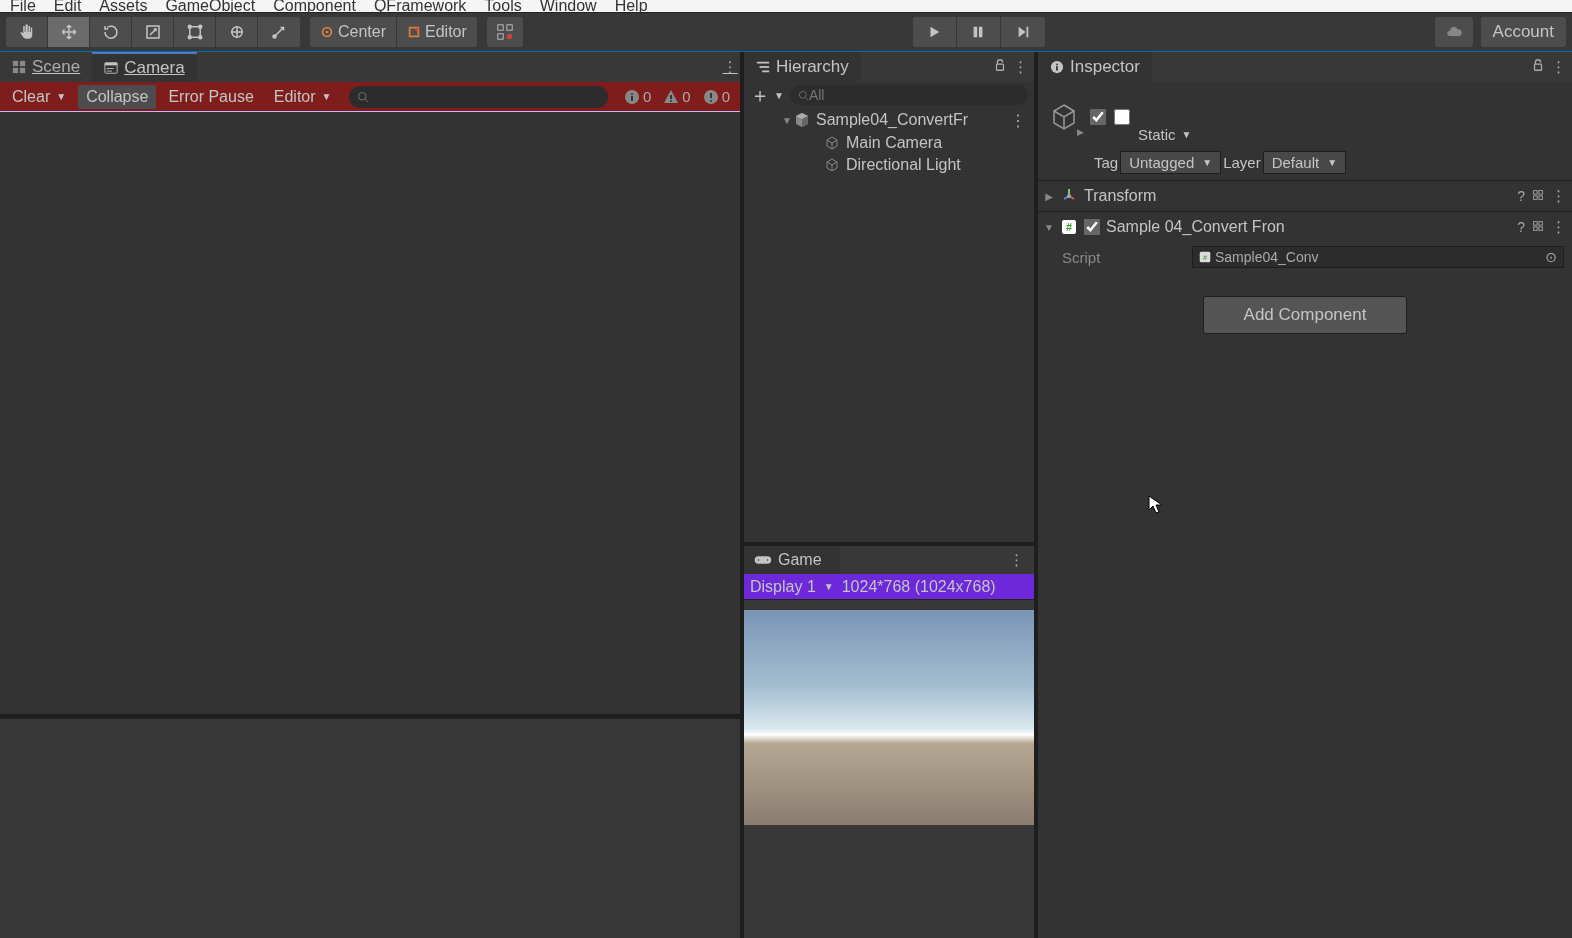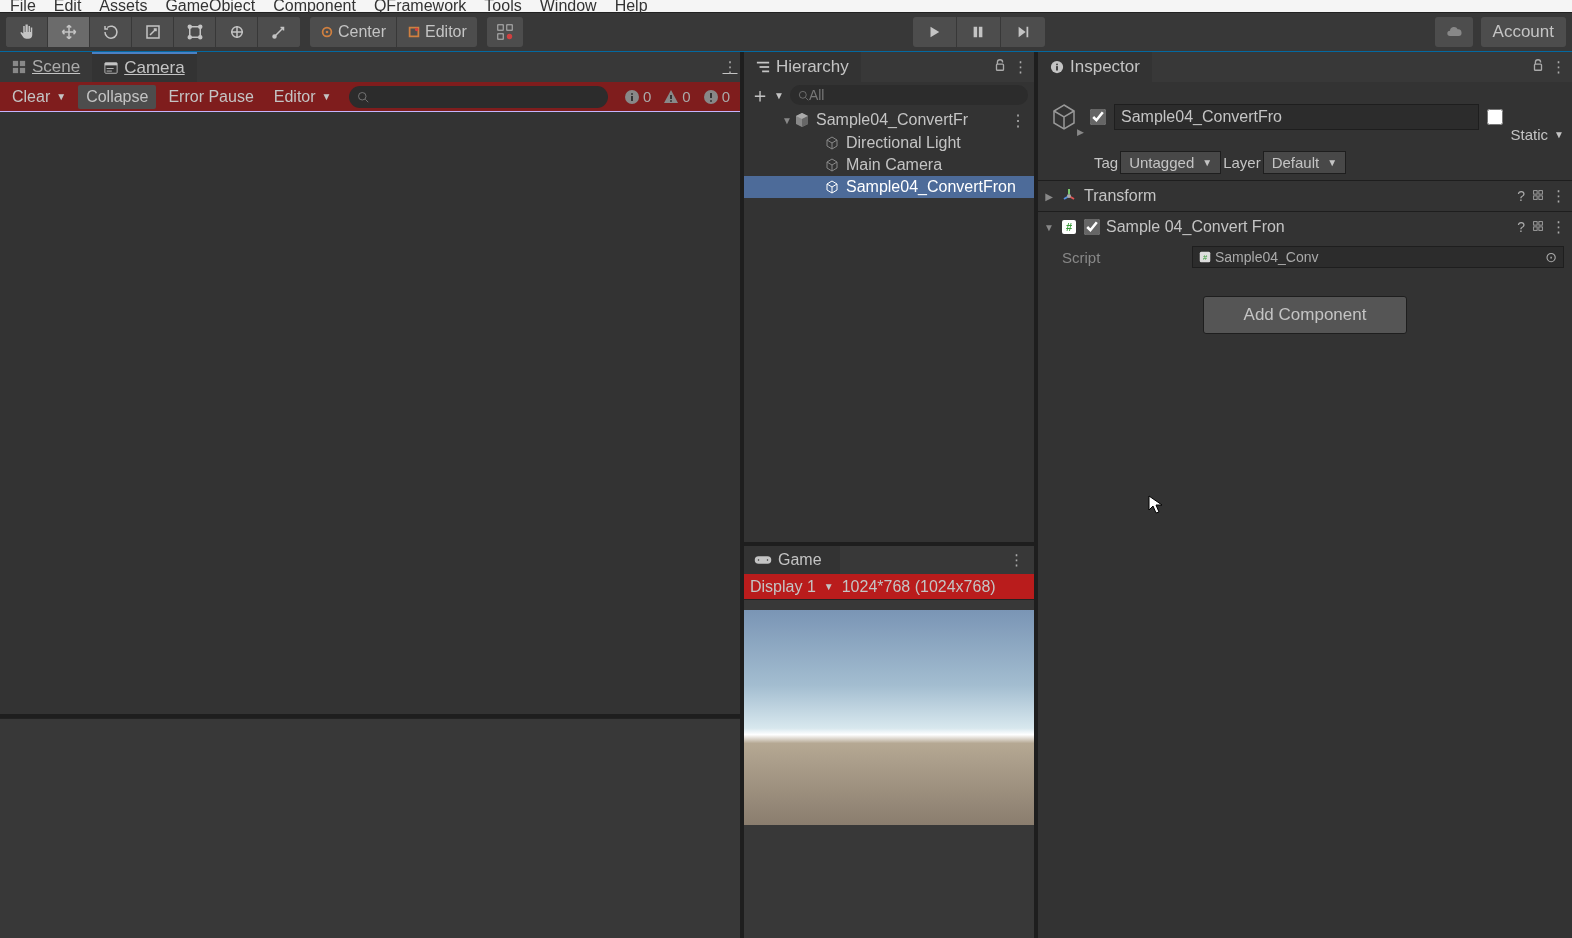--- a/index.html
+++ b/index.html
@@ -75,21 +75,21 @@
   .hier-tree { flex:1; overflow:hidden; font-size:16px; }
   .tree-scene-row { display:flex; align-items:center; height:24px; padding-left:50px; color:#c4c4c4; position:relative; }
   .tree-scene-row .fold { position:absolute; left:38px; color:#888; font-size:10px;}
   .tree-row { display:flex; align-items:center; height:22px; padding-left:80px; white-space:nowrap; overflow:hidden; }
   .tree-row.selected { background:#4d6b99; color:#fff; }
   .tree-row .cube { width:16px; height:16px; margin-right:6px; flex-shrink:0; }
   .tree-scene-row .unity-icon { width:16px; height:16px; margin-right:6px; }
   .scene-opts { margin-left:auto; padding-right:8px; color:#aaa; }
   
   
-  .game-panel { flex:1; display:flex; flex-direction:column; background:#b91c1c; }
+  .game-panel { flex:1; display:flex; flex-direction:column; background:#6d28d9; }
   .game-header { display:flex; align-items:center; height:28px; background:#383838; }
   .game-tab { display:flex; align-items:center; gap:6px; height:28px; padding:0 18px 0 10px; background:#333333; color:#c4c4c4; font-size:16px; }
   .game-opts { margin-left:auto; padding-right:10px; color:#aaa; cursor:pointer; }
   .game-toolbar { display:flex; align-items:center; height:26px; padding:0 6px; gap:8px; font-size:16px; border-bottom:1px solid #222;}
   .display-dd { display:flex; align-items:center; gap:6px; cursor:pointer; }
   .game-view { flex:1; background:#383838; display:flex; align-items:flex-start; justify-content:center; padding-top:10px; }
   .game-render { width:100%; height:215px; background: linear-gradient(to bottom, #7a95b5 0%, #a3bdd0 35%, #d8e8ee 55%, #ffffff 58%, #b5a893 62%, #8a7d6e 100%); }
   
   
   .inspector-panel { flex:1; width:360px; display:flex; flex-direction:column; background:#333333; }
@@ -360,35 +360,28 @@
               <path d="M8 7v8l6-3V4z" fill="#666"></path>
             </svg>
           <span>Sample04_ConvertFr</span>
           <span class="scene-opts">⋮</span>
         </div>
         <div class="tree-row">
           <svg class="cube" viewBox="0 0 16 16" fill="none" stroke="#888">
               <path d="M8 2l5 3v6l-5 3-5-3V5z"></path>
               <path d="M3 5l5 3 5-3M8 8v6"></path>
             </svg>
-          <span>Directional Light</span>
+          <span>Main Camera</span>
         </div>
         <div class="tree-row">
           <svg class="cube" viewBox="0 0 16 16" fill="none" stroke="#888">
               <path d="M8 2l5 3v6l-5 3-5-3V5z"></path>
               <path d="M3 5l5 3 5-3M8 8v6"></path>
             </svg>
-          <span>Main Camera</span>
-        </div>
-        <div class="tree-row selected">
-          <svg class="cube" viewBox="0 0 16 16" fill="none" stroke="#fff">
-              <path d="M8 2l5 3v6l-5 3-5-3V5z"></path>
-              <path d="M3 5l5 3 5-3M8 8v6"></path>
-            </svg>
-          <span>Sample04_ConvertFron</span>
+          <span>Directional Light</span>
         </div>
       </div>
     </div>
 
     <div class="hdiv"></div>
 
     <div class="game-panel">
       <div class="game-header">
         <div class="game-tab">
           <svg width="18" height="12" viewBox="0 0 24 16" fill="#c4c4c4">
@@ -439,21 +432,20 @@
     <div class="go-header">
       <div class="go-row1">
         <div class="go-icon">
           <svg viewBox="0 0 32 32" fill="none" stroke="#999" stroke-width="1.5">
               <path d="M16 4l10 6v12l-10 6-10-6V10z"></path>
               <path d="M6 10l10 6 10-6M16 16v12"></path>
             </svg>
           <span style="position:absolute;right:-2px;bottom:-2px;font-size:9px;color:#888;">▶</span>
         </div>
         <input type="checkbox" checked="" class="go-check" style="">
-        <input type="text" class="go-name-input" value="Sample04_ConvertFro" style="">
         <input type="checkbox" style="">
         <div class="static-lbl">
             <span>Static</span>
             <span class="dd-arrow">▼</span>
           </div>
       </div>
       <div class="go-row2">
         <span class="lbl">Tag</span>
         <div class="tag-dd">
             <span>Untagged</span>

